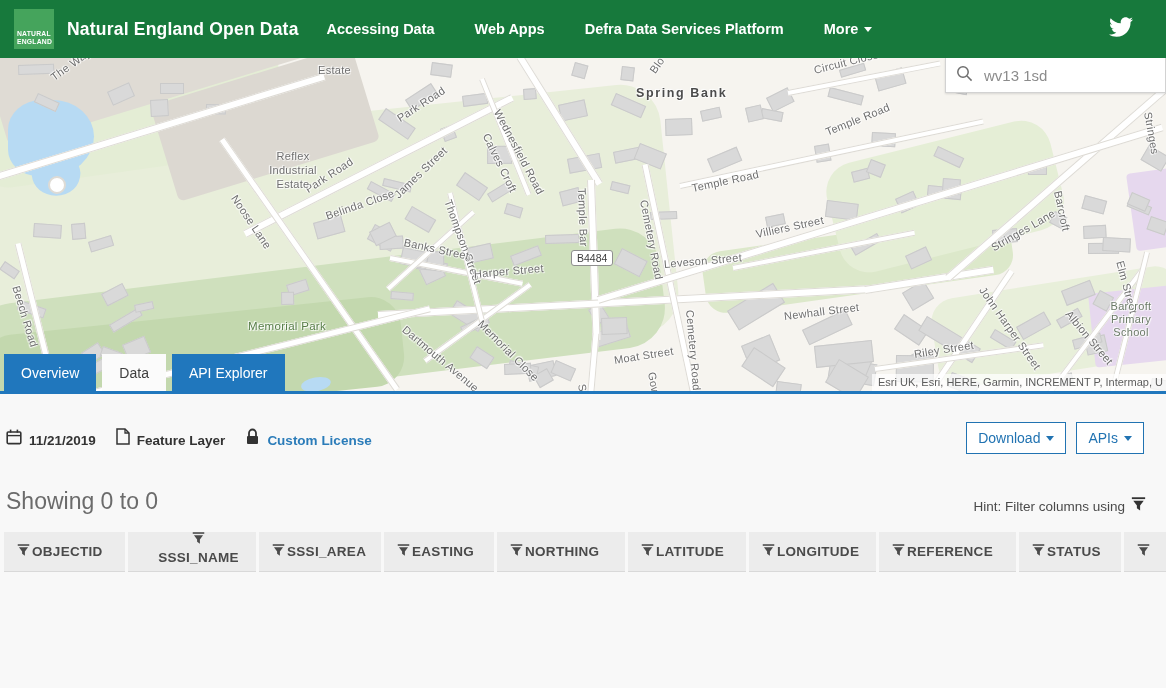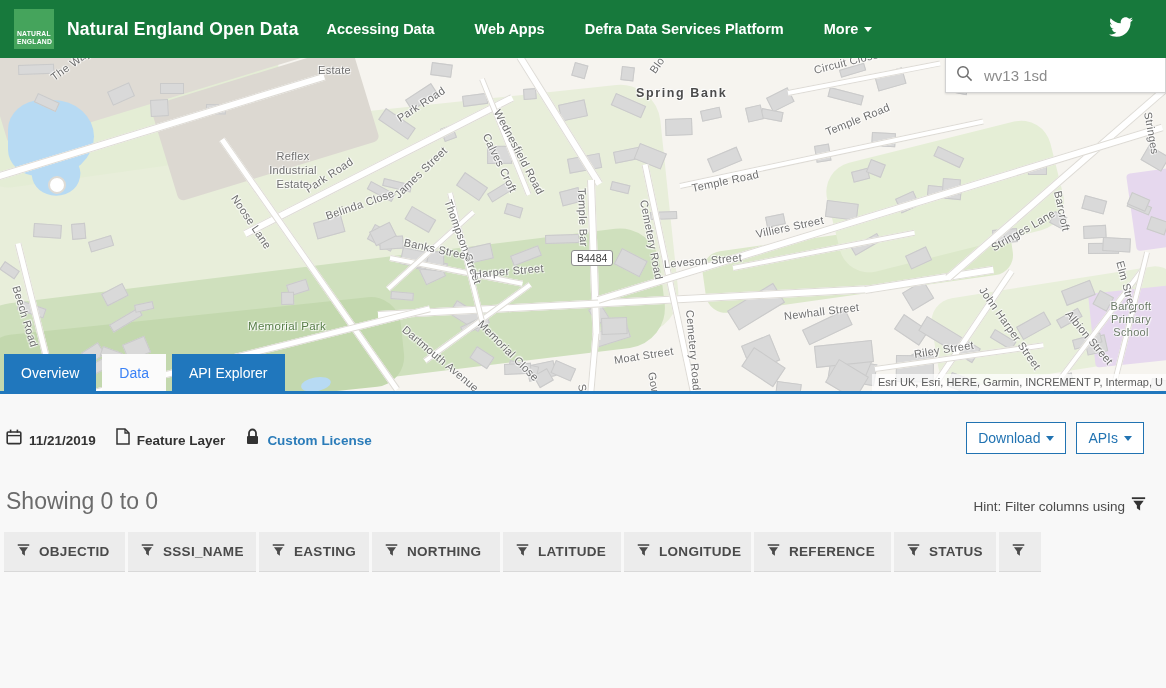--- a/index.html
+++ b/index.html
@@ -39,36 +39,36 @@
                font-size:10.5px;color:#3c3c3c;padding:1px 5px;z-index:6;text-align:center;}
   #map-search{position:absolute;top:0;right:0;width:221px;height:35px;background:#fff;border:1px solid #d2d2d2;
               border-top:none;display:flex;align-items:center;padding-left:10px;gap:9px;z-index:10;box-shadow:0 1px 2px rgba(0,0,0,.12);margin-left:13px;}
   #map-search input{border:none;outline:none;font-size:15px;color:#8c8c8c;width:170px;background:transparent;
                     font-family:"Liberation Sans",sans-serif;}
   #attribution{position:absolute;bottom:0;right:0;height:17px;line-height:17px;background:rgba(255,255,255,.72);
                font-size:11px;color:#5c5c5c;padding:0 3px 0 6px;white-space:nowrap;z-index:9;}
   #tabs{position:absolute;left:4px;bottom:0;display:flex;gap:6px;z-index:11;}
   .tab{height:37px;padding:0 17px;display:flex;align-items:center;background:var(--tab-blue);color:#fff;
        font-size:14px;cursor:pointer;}
-  .tab.active{background:#fbfbfb;color:#3b82f6;}
+  .tab.active{background:#fbfbfb;color:#404040;}
 
   
   #meta-row{display:flex;align-items:center;margin:28px 22px 0 6px;}
   .meta-item{display:flex;align-items:flex-end;gap:7px;font-size:13.5px;font-weight:700;color:#333;margin-right:20px;}
   .meta-item svg{flex:none;}
   #license-link{color:var(--link-blue);cursor:pointer;}
   #action-buttons{margin-left:auto;display:flex;gap:10px;}
   .btn{height:32px;padding:0 11px;background:#fff;border:1px solid var(--button-blue);color:var(--button-blue);
        font-size:14px;display:flex;align-items:center;cursor:pointer;}
   #showing-row{display:flex;align-items:flex-end;margin:34px 20px 0 6px;}
   #showing-text{font-size:23px;color:#6b6b6b;}
   #hint{margin-left:auto;font-size:13.5px;color:#4a4a4a;display:flex;align-items:center;gap:6px;}
   #table-header{display:flex;gap:3px;margin-top:17px;padding-left:4px;width:1166px;overflow:hidden;}
   .th{flex:none;height:40px;background:#ececec;border-bottom:1px solid #d9d9d9;display:flex;align-items:center;
-      padding-left:13px;gap:9px;font-size:13.5px;font-weight:700;color:#4a4a4a;letter-spacing:.3px;cursor:pointer;overflow:hidden;}
+      padding-left:13px;gap:2px;font-size:13.5px;font-weight:700;color:#4a4a4a;letter-spacing:.3px;cursor:pointer;overflow:hidden;}
 </style>
 </head>
 <body>
 
 <div id="header">
   <div id="logo">
     <span>NATURAL</span>
     <span>ENGLAND</span>
   </div>
   <div id="site-title">Natural England Open Data</div>
@@ -378,39 +378,46 @@
 </div>
 
 <div id="table-header">
     <div class="th" style="width: 121px;">
       <span><svg width="13" height="13" viewBox="0 0 14 14">
           <path d="M0.8 1.1h12.4" stroke="#4a4a4a" stroke-width="1.7"></path>
           <path d="M2.1 3.4h9.8L8.5 8v4.6L5.5 10.6V8z" fill="#4a4a4a"></path>
         </svg></span>
       <span>OBJECTID</span>
     </div>
+    <div class="th" style="width: 128px; flex-direction: column;">
+      <span><svg width="13" height="13" viewBox="0 0 14 14">
+          <path d="M0.8 1.1h12.4" stroke="#4a4a4a" stroke-width="1.7"></path>
+          <path d="M2.1 3.4h9.8L8.5 8v4.6L5.5 10.6V8z" fill="#4a4a4a"></path>
+        </svg></span>
+      <span>SSSI_NAME</span>
+    </div>
+    <div class="th" style="width: 122px;">
+      <span><svg width="13" height="13" viewBox="0 0 14 14">
+          <path d="M0.8 1.1h12.4" stroke="#4a4a4a" stroke-width="1.7"></path>
+          <path d="M2.1 3.4h9.8L8.5 8v4.6L5.5 10.6V8z" fill="#4a4a4a"></path>
+        </svg></span>
+      <span>SSSI_AREA</span>
+    </div>
+    <div class="th" style="width: 110px;">
+      <span><svg width="13" height="13" viewBox="0 0 14 14">
+          <path d="M0.8 1.1h12.4" stroke="#4a4a4a" stroke-width="1.7"></path>
+          <path d="M2.1 3.4h9.8L8.5 8v4.6L5.5 10.6V8z" fill="#4a4a4a"></path>
+        </svg></span>
+      <span>EASTING</span>
+    </div>
     <div class="th" style="width: 128px;">
       <span><svg width="13" height="13" viewBox="0 0 14 14">
           <path d="M0.8 1.1h12.4" stroke="#4a4a4a" stroke-width="1.7"></path>
           <path d="M2.1 3.4h9.8L8.5 8v4.6L5.5 10.6V8z" fill="#4a4a4a"></path>
         </svg></span>
-      <span>SSSI_NAME</span>
-    </div>
-    <div class="th" style="width: 110px;">
-      <span><svg width="13" height="13" viewBox="0 0 14 14">
-          <path d="M0.8 1.1h12.4" stroke="#4a4a4a" stroke-width="1.7"></path>
-          <path d="M2.1 3.4h9.8L8.5 8v4.6L5.5 10.6V8z" fill="#4a4a4a"></path>
-        </svg></span>
-      <span>EASTING</span>
-    </div>
-    <div class="th" style="width: 128px;">
-      <span><svg width="13" height="13" viewBox="0 0 14 14">
-          <path d="M0.8 1.1h12.4" stroke="#4a4a4a" stroke-width="1.7"></path>
-          <path d="M2.1 3.4h9.8L8.5 8v4.6L5.5 10.6V8z" fill="#4a4a4a"></path>
-        </svg></span>
       <span>NORTHING</span>
     </div>
     <div class="th" style="width: 118px;">
       <span><svg width="13" height="13" viewBox="0 0 14 14">
           <path d="M0.8 1.1h12.4" stroke="#4a4a4a" stroke-width="1.7"></path>
           <path d="M2.1 3.4h9.8L8.5 8v4.6L5.5 10.6V8z" fill="#4a4a4a"></path>
         </svg></span>
       <span>LATITUDE</span>
     </div>
     <div class="th" style="width: 127px;">

